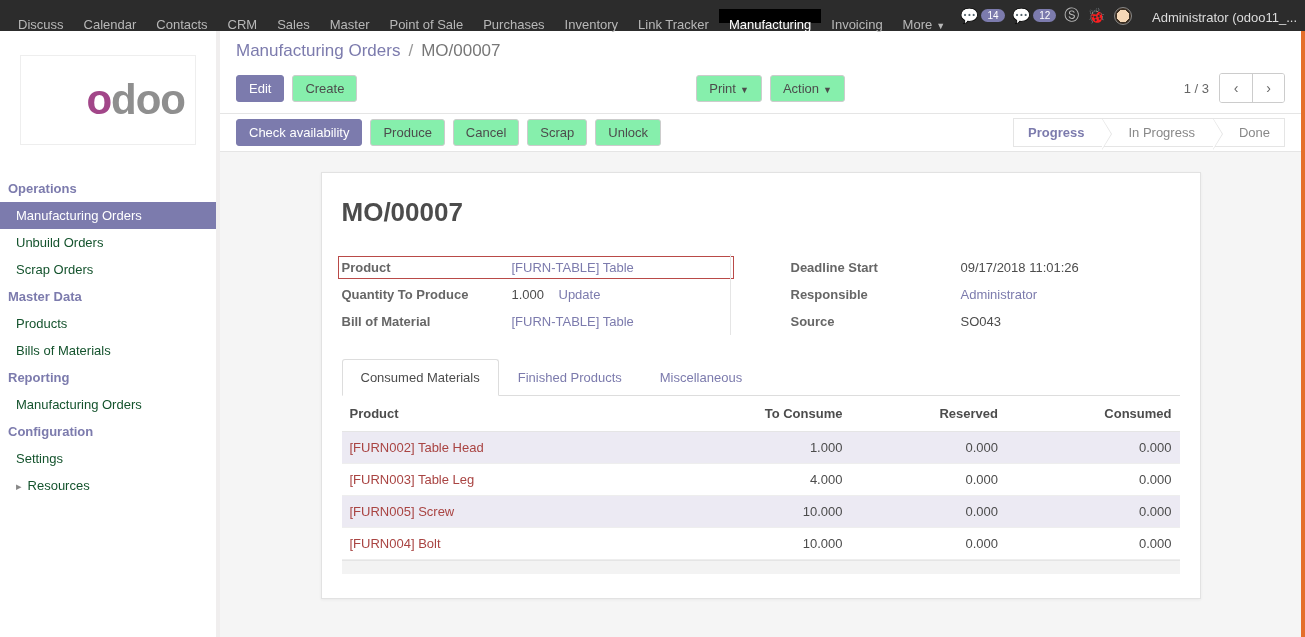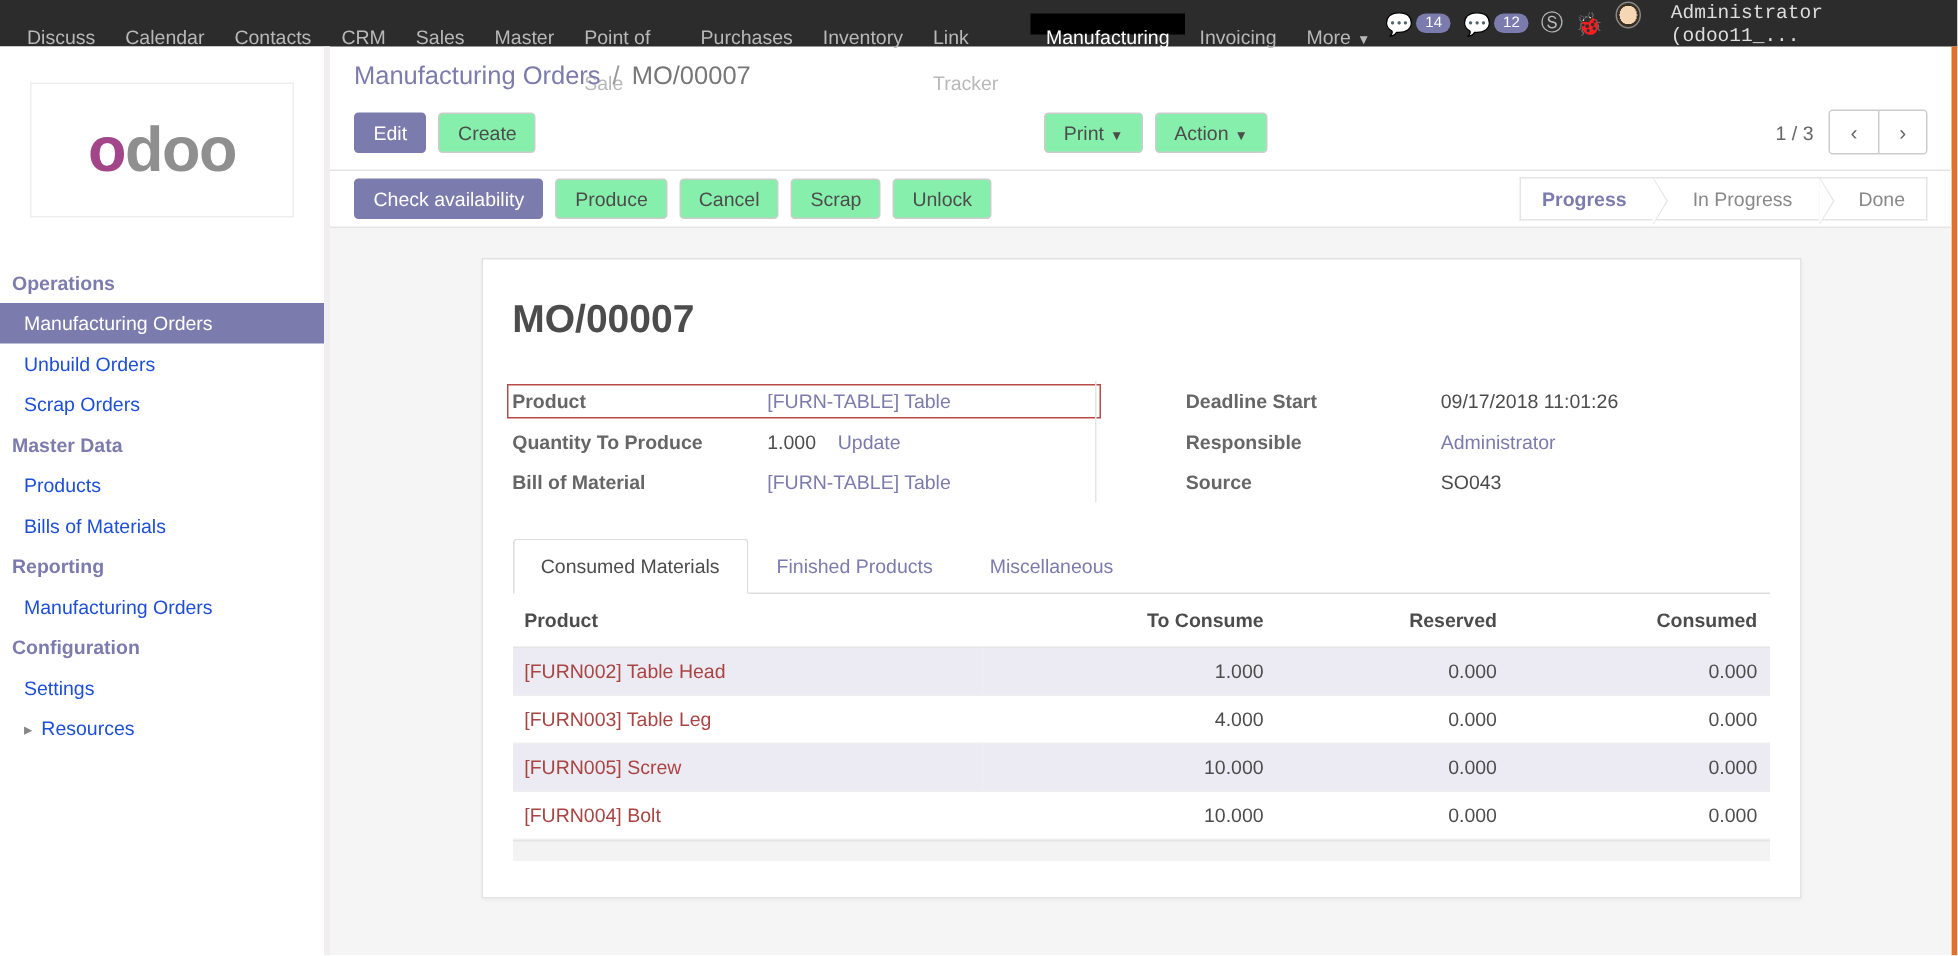--- a/index.html
+++ b/index.html
@@ -5,32 +5,32 @@
 * { box-sizing: border-box; margin: 0; padding: 0; }
 body { font-family: -apple-system, "Helvetica Neue", Arial, sans-serif; font-size: 13px; color: #4c4c4c; background: #fff; }
 .topbar { background: #2c2c2c; height: 31px; display: flex; align-items: center; padding: 0 8px; color: #b8b8b8; }
 .topbar .menu-item { padding: 0 10px; font-size: 13px; cursor: pointer; line-height: 31px; height: 14px; }
 .topbar .menu-item.active { background: #000; color: #fff; }
 .topbar .menu-item .caret { margin-left: 4px; font-size: 9px; }
 .topbar-right { margin-left: auto; display: flex; align-items: center; gap: 8px; }
 .badge-icon { display: inline-flex; align-items: center; }
 .counter-badge { background: #7c7bad; color: #fff; border-radius: 10px; padding: 1px 6px; font-size: 10px; margin-left: 2px; }
 .topbar-right .sys-icon { color: #b8b8b8; font-size: 15px; cursor: pointer; }
-.user-chip { display: flex; align-items: flex-start; gap: 20px; color: #ddd; cursor: pointer; font-family: Liberation Mono, monospace; }
+.user-chip { display: flex; align-items: flex-end; gap: 20px; color: #ddd; cursor: pointer; }
 .avatar { width: 18px; height: 18px; border-radius: 50%; background: radial-gradient(#f5d7b6 55%, #3a2e22 56%); border: 1px solid #888; }
 .layout { display: flex; height: calc(100vh - 31px); }
 .sidebar { width: 220px; border-right: 4px solid #f0eeee; background: #fff; padding-top: 10px; }
-.logo-box { margin: 14px 20px 30px; border: 1px solid #eee; padding: 20px 10px; text-align: center; }
+.logo-box { margin: 14px 20px 30px; border: 1px solid #eee; padding: 20px 10px; text-align: right; }
 .logo-text { font-size: 42px; font-weight: 600; letter-spacing: -1px; }
 .logo-text .o1 { color: #8f8f8f; }
 .logo-text .d  { color: #8f8f8f; }
 .logo-text .o2 { color: #a24689; }
 .logo-text .o3 { color: #8f8f8f; }
 .side-section-title { color: #7c7bad; font-weight: bold; padding: 6px 8px; font-size: 13px; }
-.side-item { padding: 6px 16px; cursor: pointer; color: #1d4ed8; font-size: 13px; }
+.side-item { padding: 6px 16px; cursor: pointer; color: #14532d; font-size: 13px; }
 .side-item.active { background: #7c7bad; color: #fff; }
 .side-item.with-arrow::before { content: "▸"; color: #888; margin-right: 6px; font-size: 11px; }
 .content { flex: 1; display: flex; flex-direction: column; border-right: 4px solid #e46f2b; overflow: auto; }
 .breadcrumb-row { padding: 10px 16px 6px; display: flex; align-items: center; gap: 8px; }
 .breadcrumb-link { color: #7c7bad; font-size: 17px; cursor: pointer; }
 .breadcrumb-sep { color: #999; font-size: 17px; }
 .breadcrumb-current { color: #777; font-size: 17px; }
 .control-row { display: flex; align-items: center; padding: 6px 16px 10px; gap: 8px; }
 .btn { border: 1px solid #ccc; background: #86efac; padding: 5px 12px; border-radius: 3px; font-size: 13px; cursor: pointer; color: #4c4c4c; }
 .btn.primary { background: #7c7bad; border-color: #7c7bad; color: #fff; }

